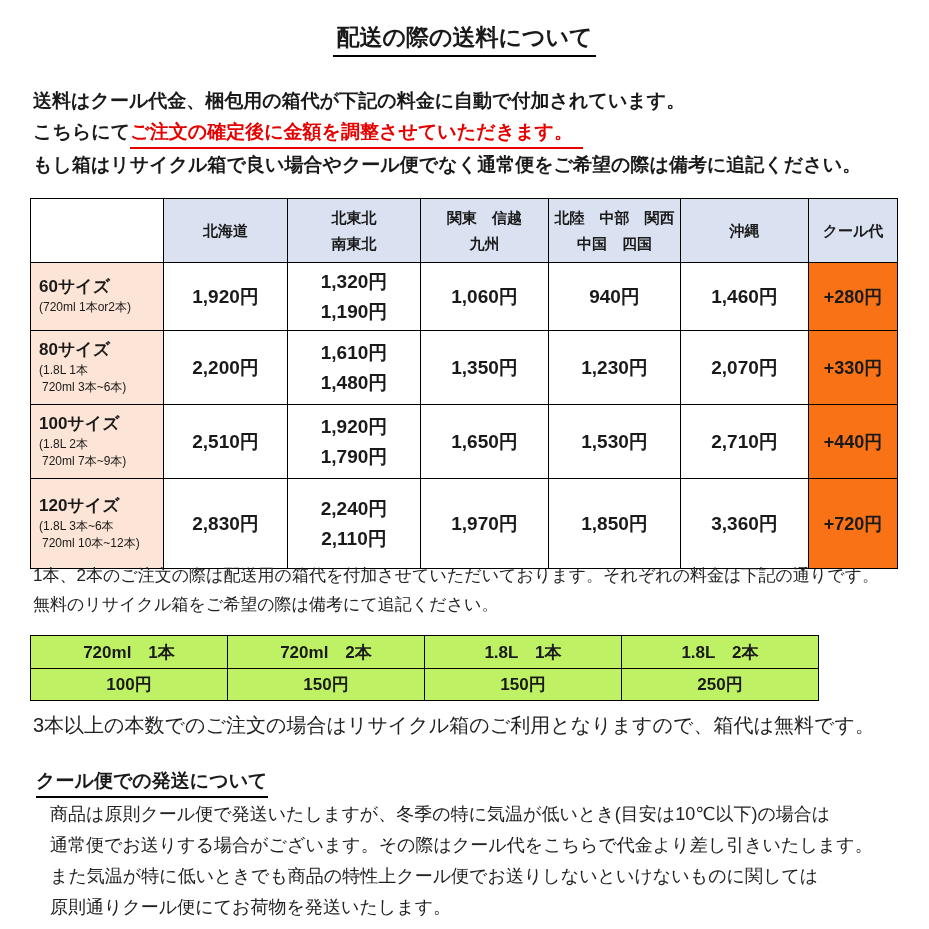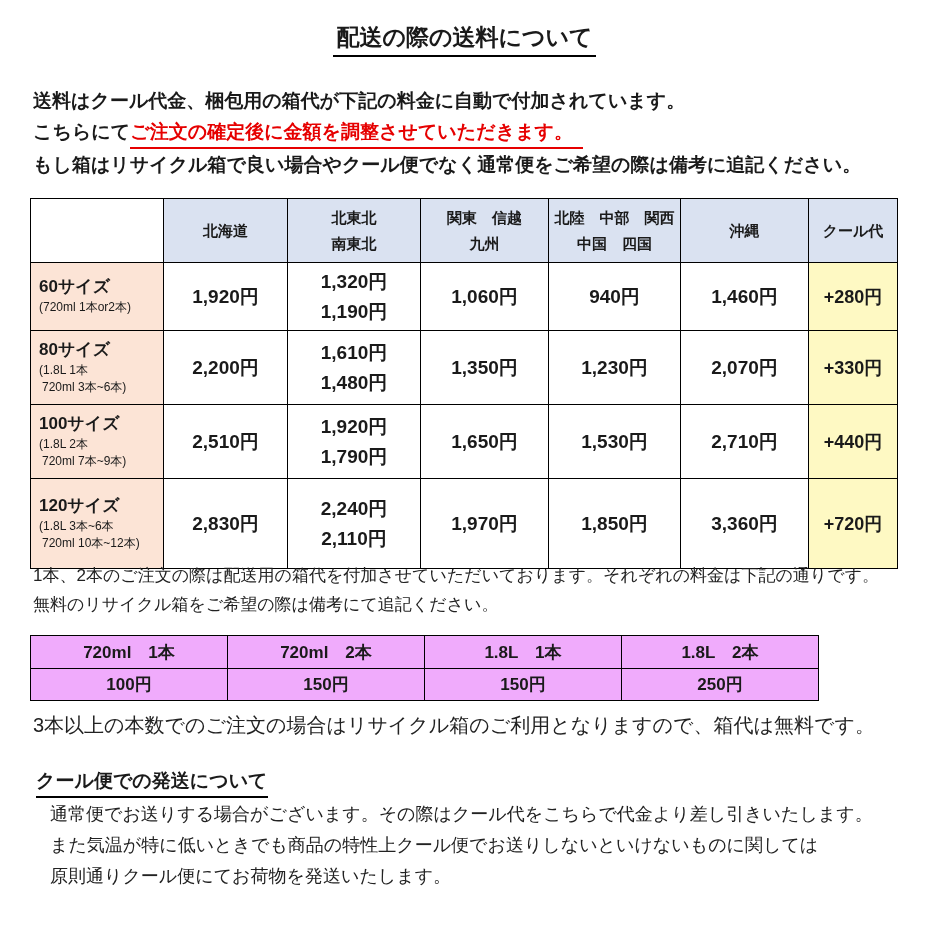--- a/index.html
+++ b/index.html
@@ -24,28 +24,28 @@
   .main-table td,.main-table th{border:1.5px solid #000;padding:0;text-align:center;vertical-align:middle;}
   .main-table th{background:#dae2f1;font-size:15px;font-weight:bold;line-height:1.7;}
   .main-table th.corner{background:#ffffff;}
   .row-h{height:64px;}
   .r1{height:68px;} .r2{height:74px;} .r3{height:74px;} .r4{height:90px;}
   td.size-cell{background:#fce4d6;text-align:left !important;padding:2px 20px 2px 8px;}
   .size-name{font-size:17px;font-weight:bold;line-height:1.35;}
   .size-detail{font-size:12px;line-height:1.45;}
   .size-detail.d2{margin-left:3px;}
   td.price{font-size:19px;font-weight:bold;line-height:1.55;}
-  td.cool{background:#fef9c3;font-size:18px;font-weight:bold;}
+  td.cool{background:#f97316;font-size:18px;font-weight:bold;}
 
   
   .box-note{top:561px;left:33px;font-size:17px;line-height:29px;white-space:nowrap;color:#222;}
 
   
   .box-table{top:635px;left:30px;}
-  .box-table td,.box-table th{border:1.5px solid #000;text-align:center;vertical-align:middle;font-size:17px;font-weight:bold;padding:0;background:#f0abfc;}
+  .box-table td,.box-table th{border:1.5px solid #000;text-align:center;vertical-align:middle;font-size:17px;font-weight:bold;padding:0;background:#bef264;}
   .bt-h{height:33px;} .bt-v{height:32px;}
 
   
   .recycle-note{top:711px;left:33px;font-size:20px;line-height:29px;white-space:nowrap;color:#222;}
 
   
   .cool-heading{top:768px;left:36px;font-size:19px;font-weight:bold;}
   .cool-heading span{display:inline-block;border-bottom:2.5px solid #000;padding-bottom:2px;}
   .cool-body{top:799px;left:50px;font-size:18px;line-height:31px;white-space:nowrap;color:#222;}
 </style>
@@ -243,16 +243,17 @@
 </tbody>
   </table>
 
 <div class="abs recycle-note">3本以上の本数でのご注文の場合はリサイクル箱のご利用となりますので、箱代は無料です。</div>
 
 <div class="abs cool-heading">
   <span>クール便での発送について</span>
 </div>
 
 <div class="abs cool-body">
+  <div>商品は原則クール便で発送いたしますが、冬季の特に気温が低いとき(目安は10℃以下)の場合は</div>
   <div>通常便でお送りする場合がございます。その際はクール代をこちらで代金より差し引きいたします。</div>
   <div>また気温が特に低いときでも商品の特性上クール便でお送りしないといけないものに関しては</div>
   <div>原則通りクール便にてお荷物を発送いたします。</div>
 </div>
 
 </body></html>

